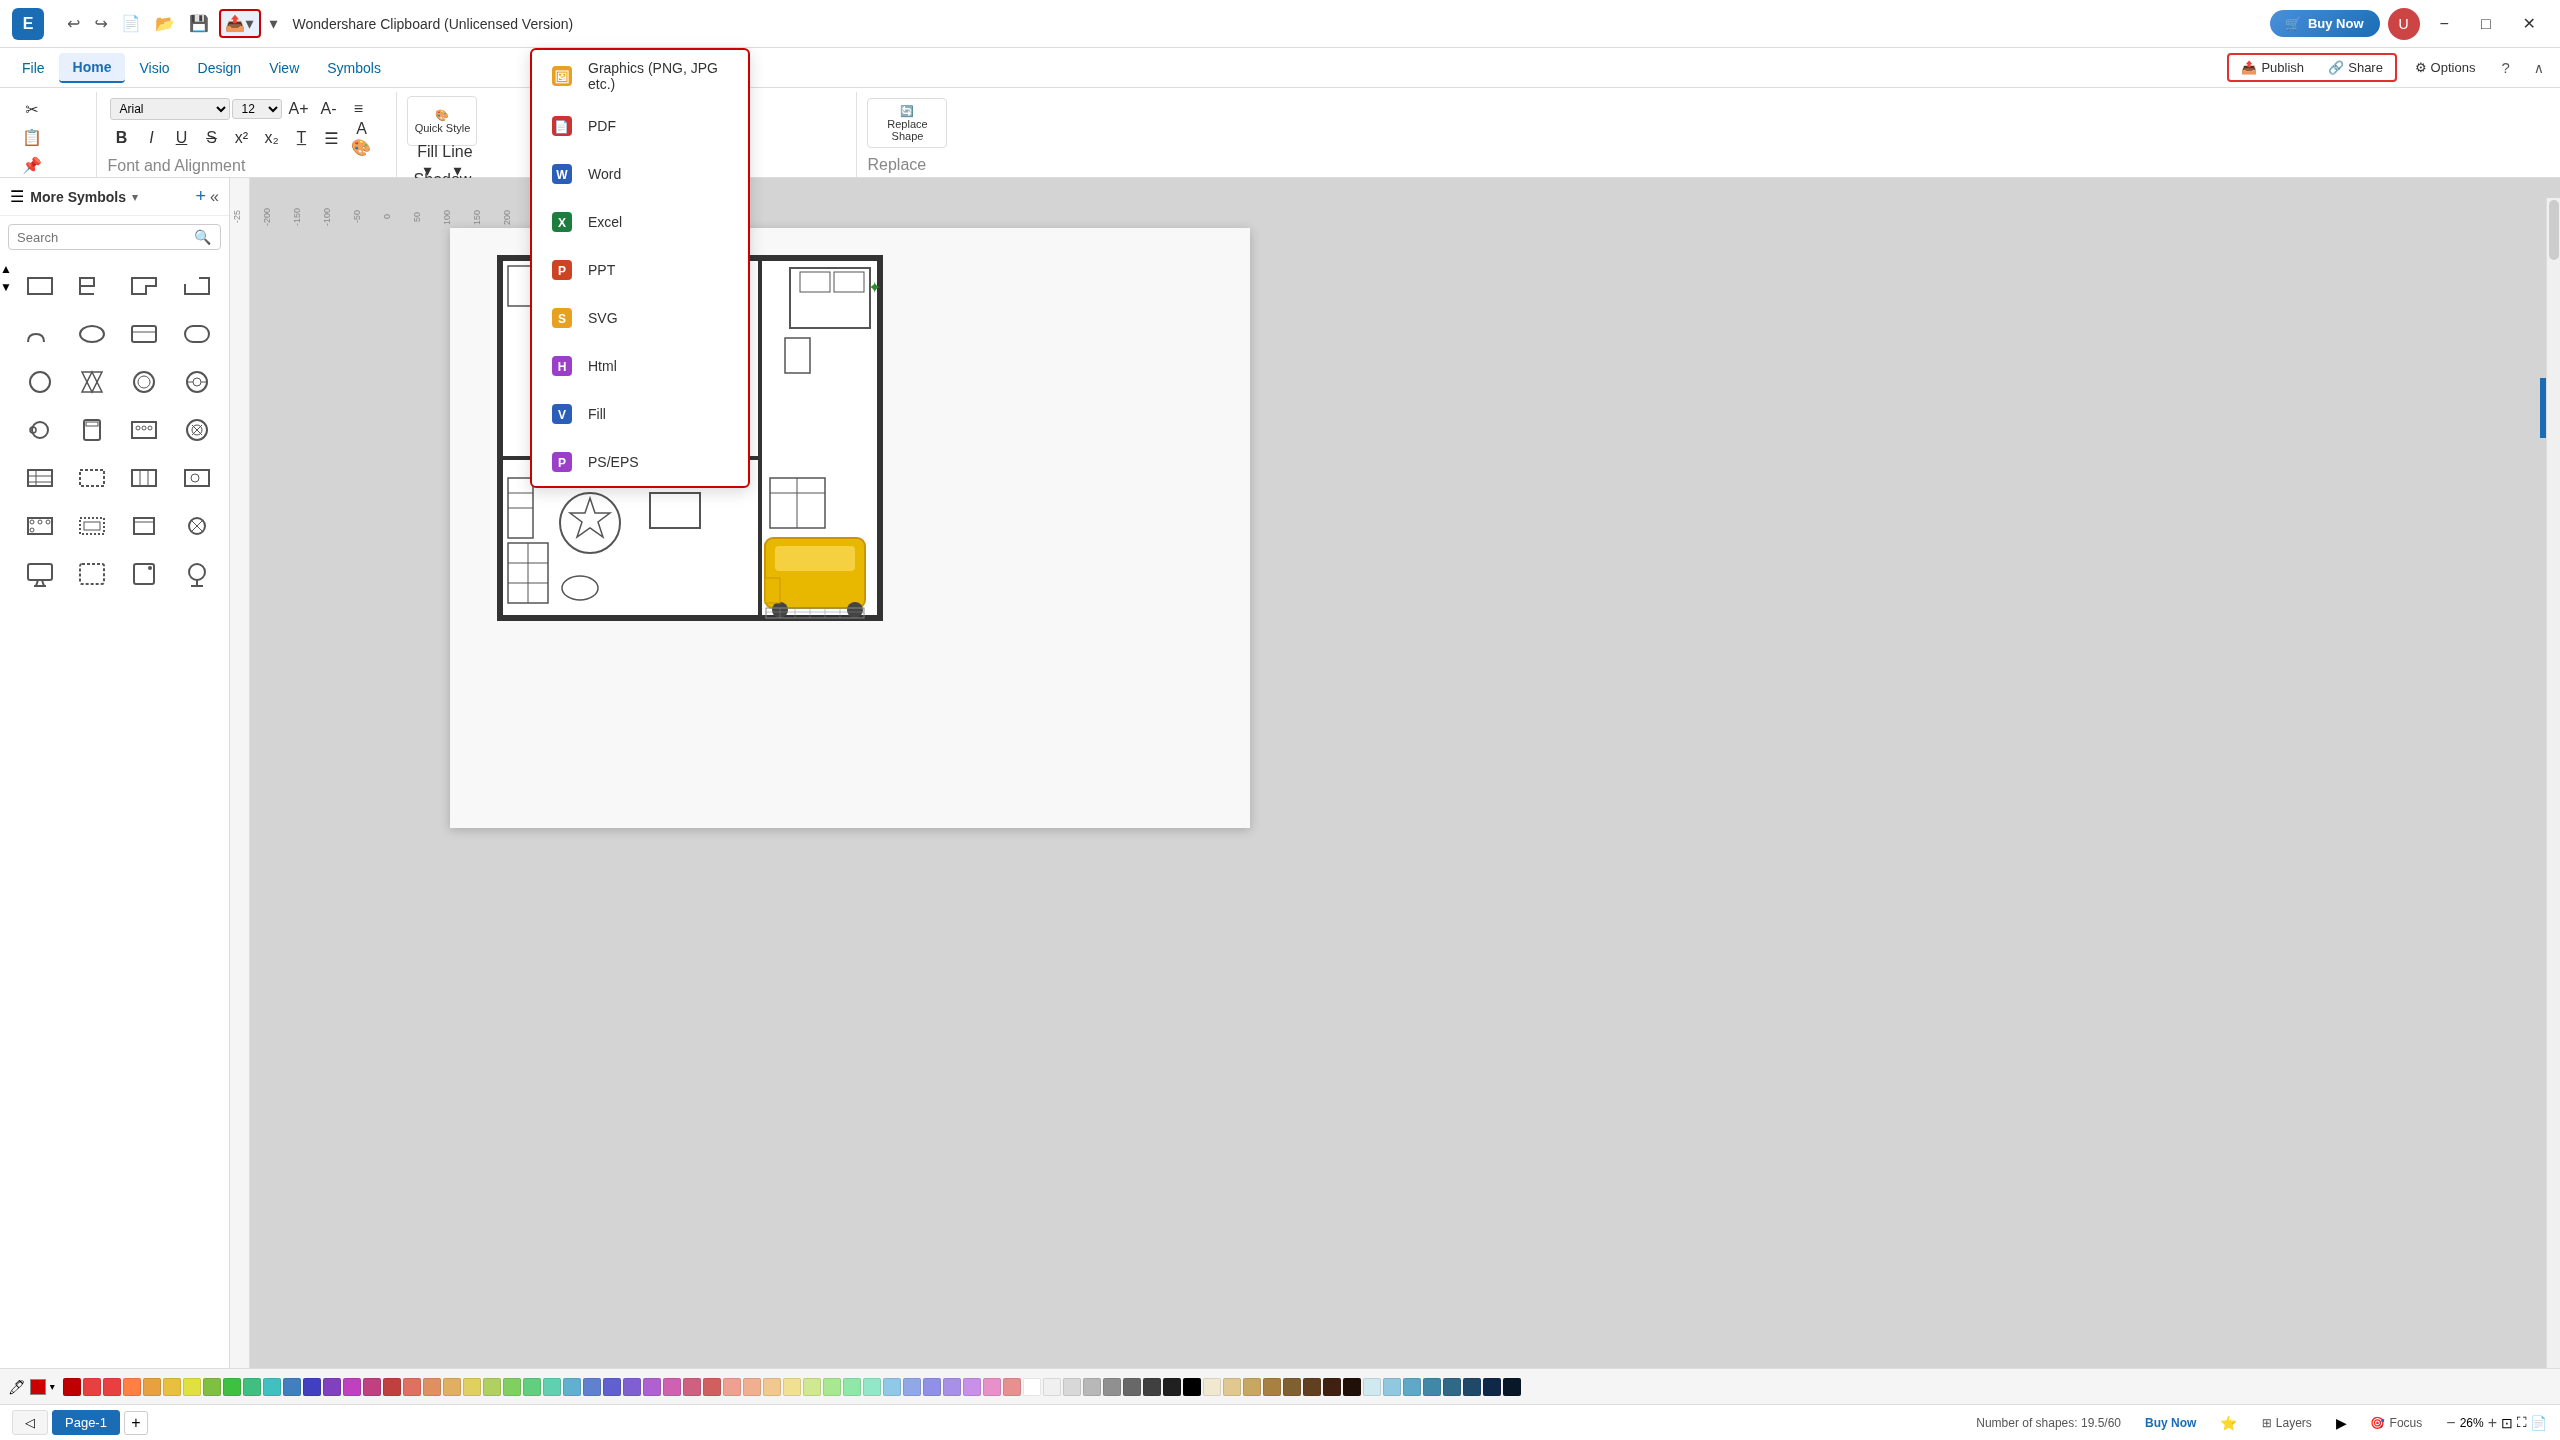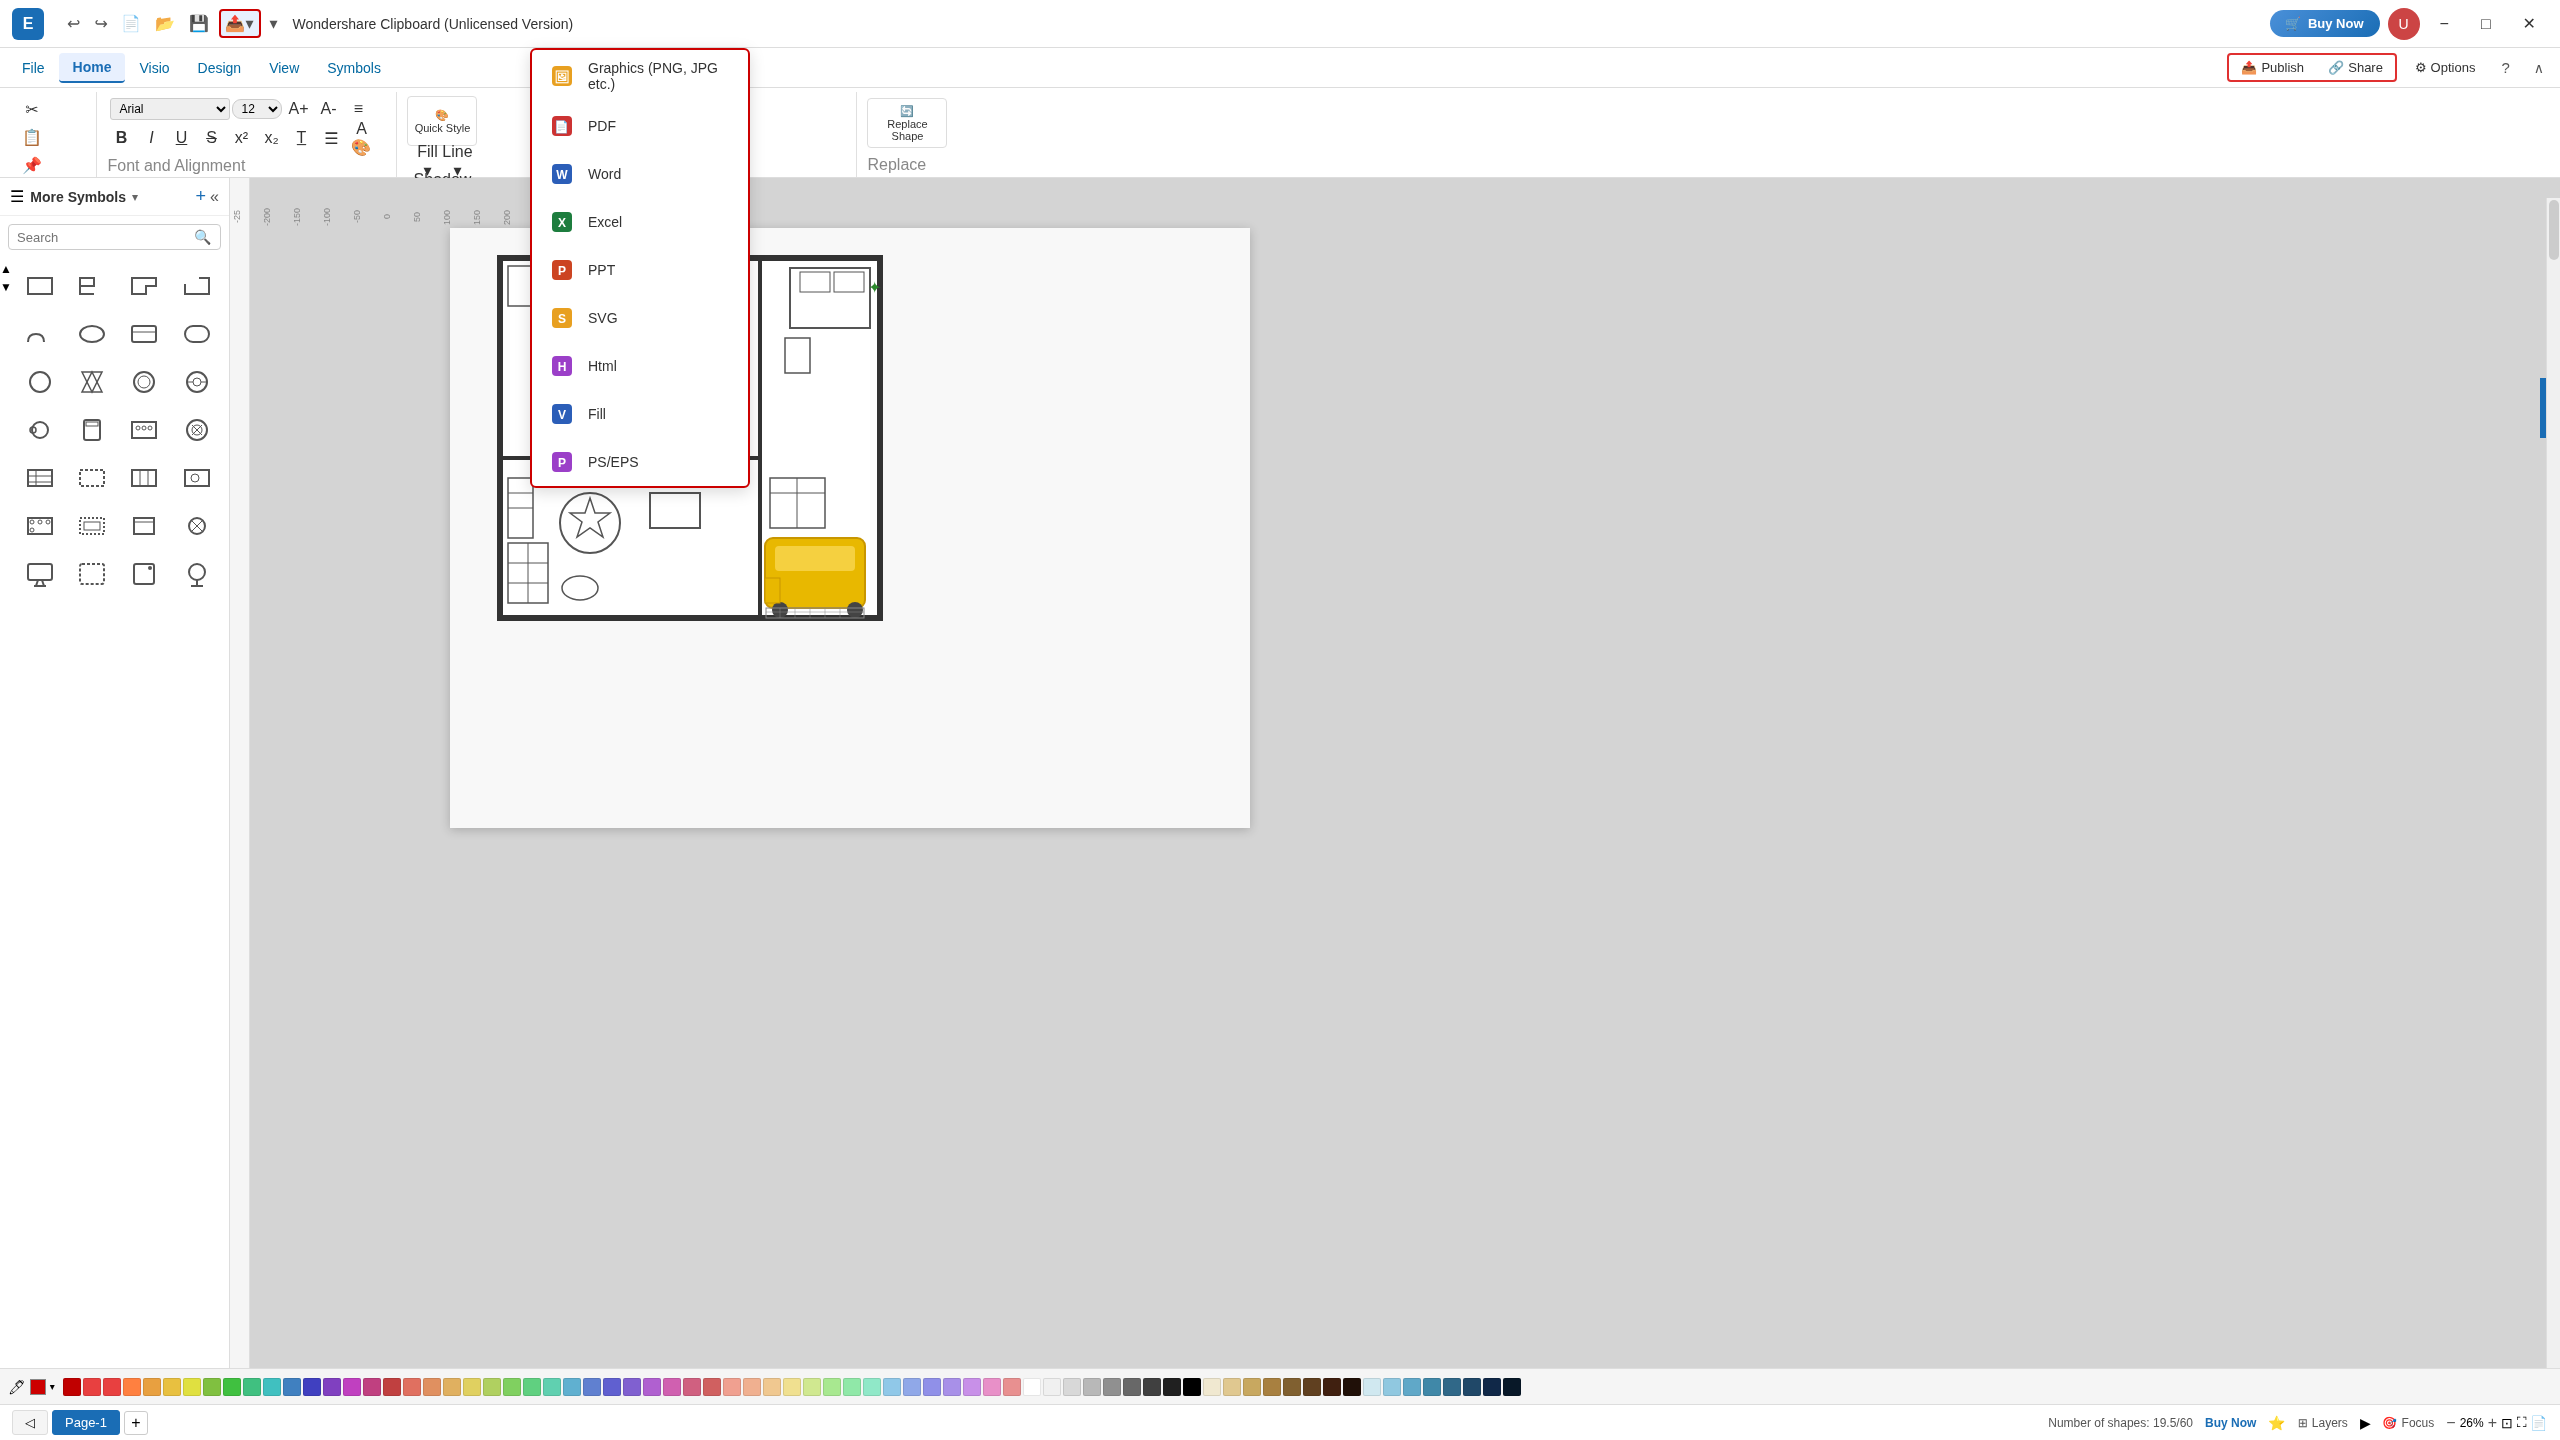--- a/index.html
+++ b/index.html
@@ -68,21 +68,21 @@
     }
     .ribbon-btn-sm {
       display: flex; align-items: center; justify-content: center;
       background: none; border: none; cursor: pointer; border-radius: 3px;
       padding: 2px 4px; font-size: 16px; color: #333; width: 28px; height: 26px;
     }
     .ribbon-row { display: flex; align-items: center; gap: 2px; }
 
     
     #font-select { font-size: 12px; border: 1px solid #ccc; border-radius: 3px; padding: 2px 4px; width: 120px; }
-    #font-size-select { font-size: 12px; border: 1px solid #ccc; border-radius: 9px; padding: 1px 4px; width: 50px; }
+    #font-size-select { font-size: 12px; border: 1px solid #ccc; border-radius: 3px; padding: 1px 4px; width: 50px; }
 
     
     #main-area { display: flex; height: calc(1440px - 48px - 40px - 90px - 36px - 36px); }
 
     
     #left-panel { width: 230px; background: #fff; border-right: 1px solid #ddd; display: flex; flex-direction: column; }
     #left-panel-header { display: flex; align-items: center; justify-content: space-between; padding: 8px 10px; border-bottom: 1px solid #eee; }
     #panel-title-area { display: flex; align-items: center; gap: 6px; }
     #panel-menu-icon { font-size: 16px; cursor: pointer; }
     #panel-title { font-size: 14px; font-weight: 600; color: #333; }
@@ -130,21 +130,21 @@
 
     
     #status-bar {
       height: 36px; background: #fff; border-top: 1px solid #ddd;
       display: flex; align-items: center; padding: 0 12px; gap: 16px;
     }
     #page-tabs { display: flex; align-items: center; gap: 4px; flex: 1; }
     .page-tab { padding: 4px 12px; border: 1px solid #ddd; border-radius: 3px; cursor: pointer; font-size: 13px; background: #f5f5f5; }
     .page-tab.active { background: #1a6db5; color: #fff; border-color: #1a6db5; }
     #add-page-btn { background: none; border: 1px solid #ccc; border-radius: 3px; cursor: pointer; width: 24px; height: 24px; font-size: 16px; display: flex; align-items: center; justify-content: center; }
-    #status-right { display: flex; align-items: center; gap: 12px; margin-left: auto; }
+    #status-right { display: flex; align-items: center; gap: 24px; margin-left: auto; }
     #shapes-count { font-size: 12px; color: #555; }
     #buy-now-small { font-size: 12px; color: #1a6db5; cursor: pointer; font-weight: 600; }
     #layers-btn, #focus-btn { background: none; border: none; cursor: pointer; font-size: 12px; color: #555; display: flex; align-items: center; gap: 4px; }
     #zoom-ctrl { display: flex; align-items: center; gap: 4px; font-size: 12px; }
     .zoom-btn { background: none; border: none; cursor: pointer; font-size: 16px; color: #555; }
 
     
     #scroll-v { position: absolute; right: 0; top: 20px; bottom: 0; width: 14px; background: #f0f0f0; border-left: 1px solid #ddd; }
     #scroll-v-thumb { background: #ccc; width: 10px; height: 60px; margin: 2px auto; border-radius: 5px; cursor: pointer; }
   </style>

